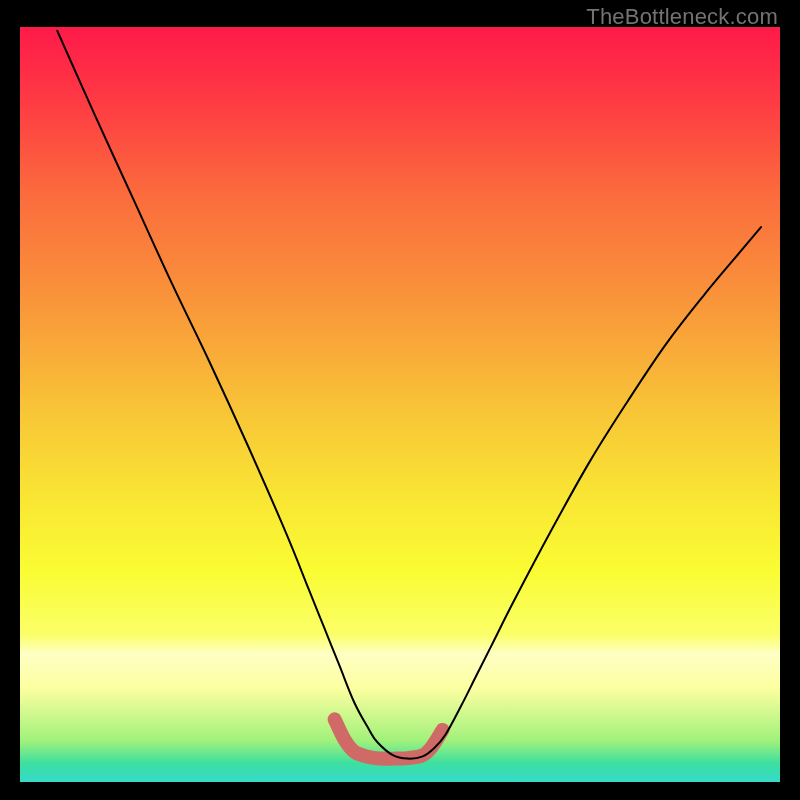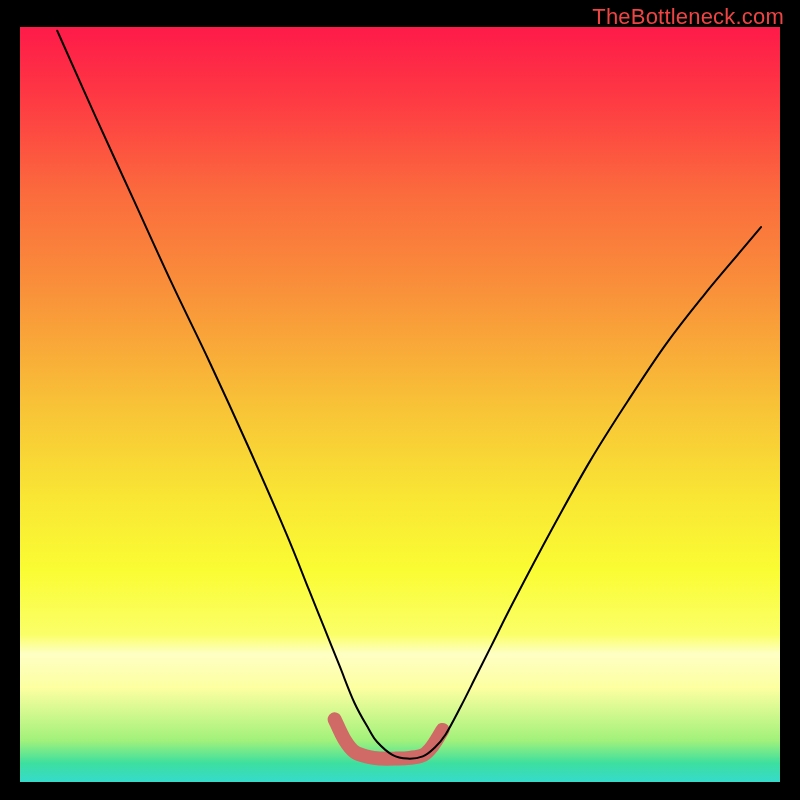--- a/index.html
+++ b/index.html
@@ -12,22 +12,22 @@
   }
   .stage {
     position: relative;
     width: 800px;
     height: 800px;
     background: #000000;
   }
   .watermark {
     position: absolute;
     top: 4px;
-    right: 16px;
-    color: #ef4444;
+    right: 22px;
+    color: #737373;
     font-family: Arial, Helvetica, sans-serif;
     font-size: 22px;
     letter-spacing: 0.2px;
     z-index: 10;
     user-select: none;
   }
   svg {
     position: absolute;
     top: 0;
     left: 0;

